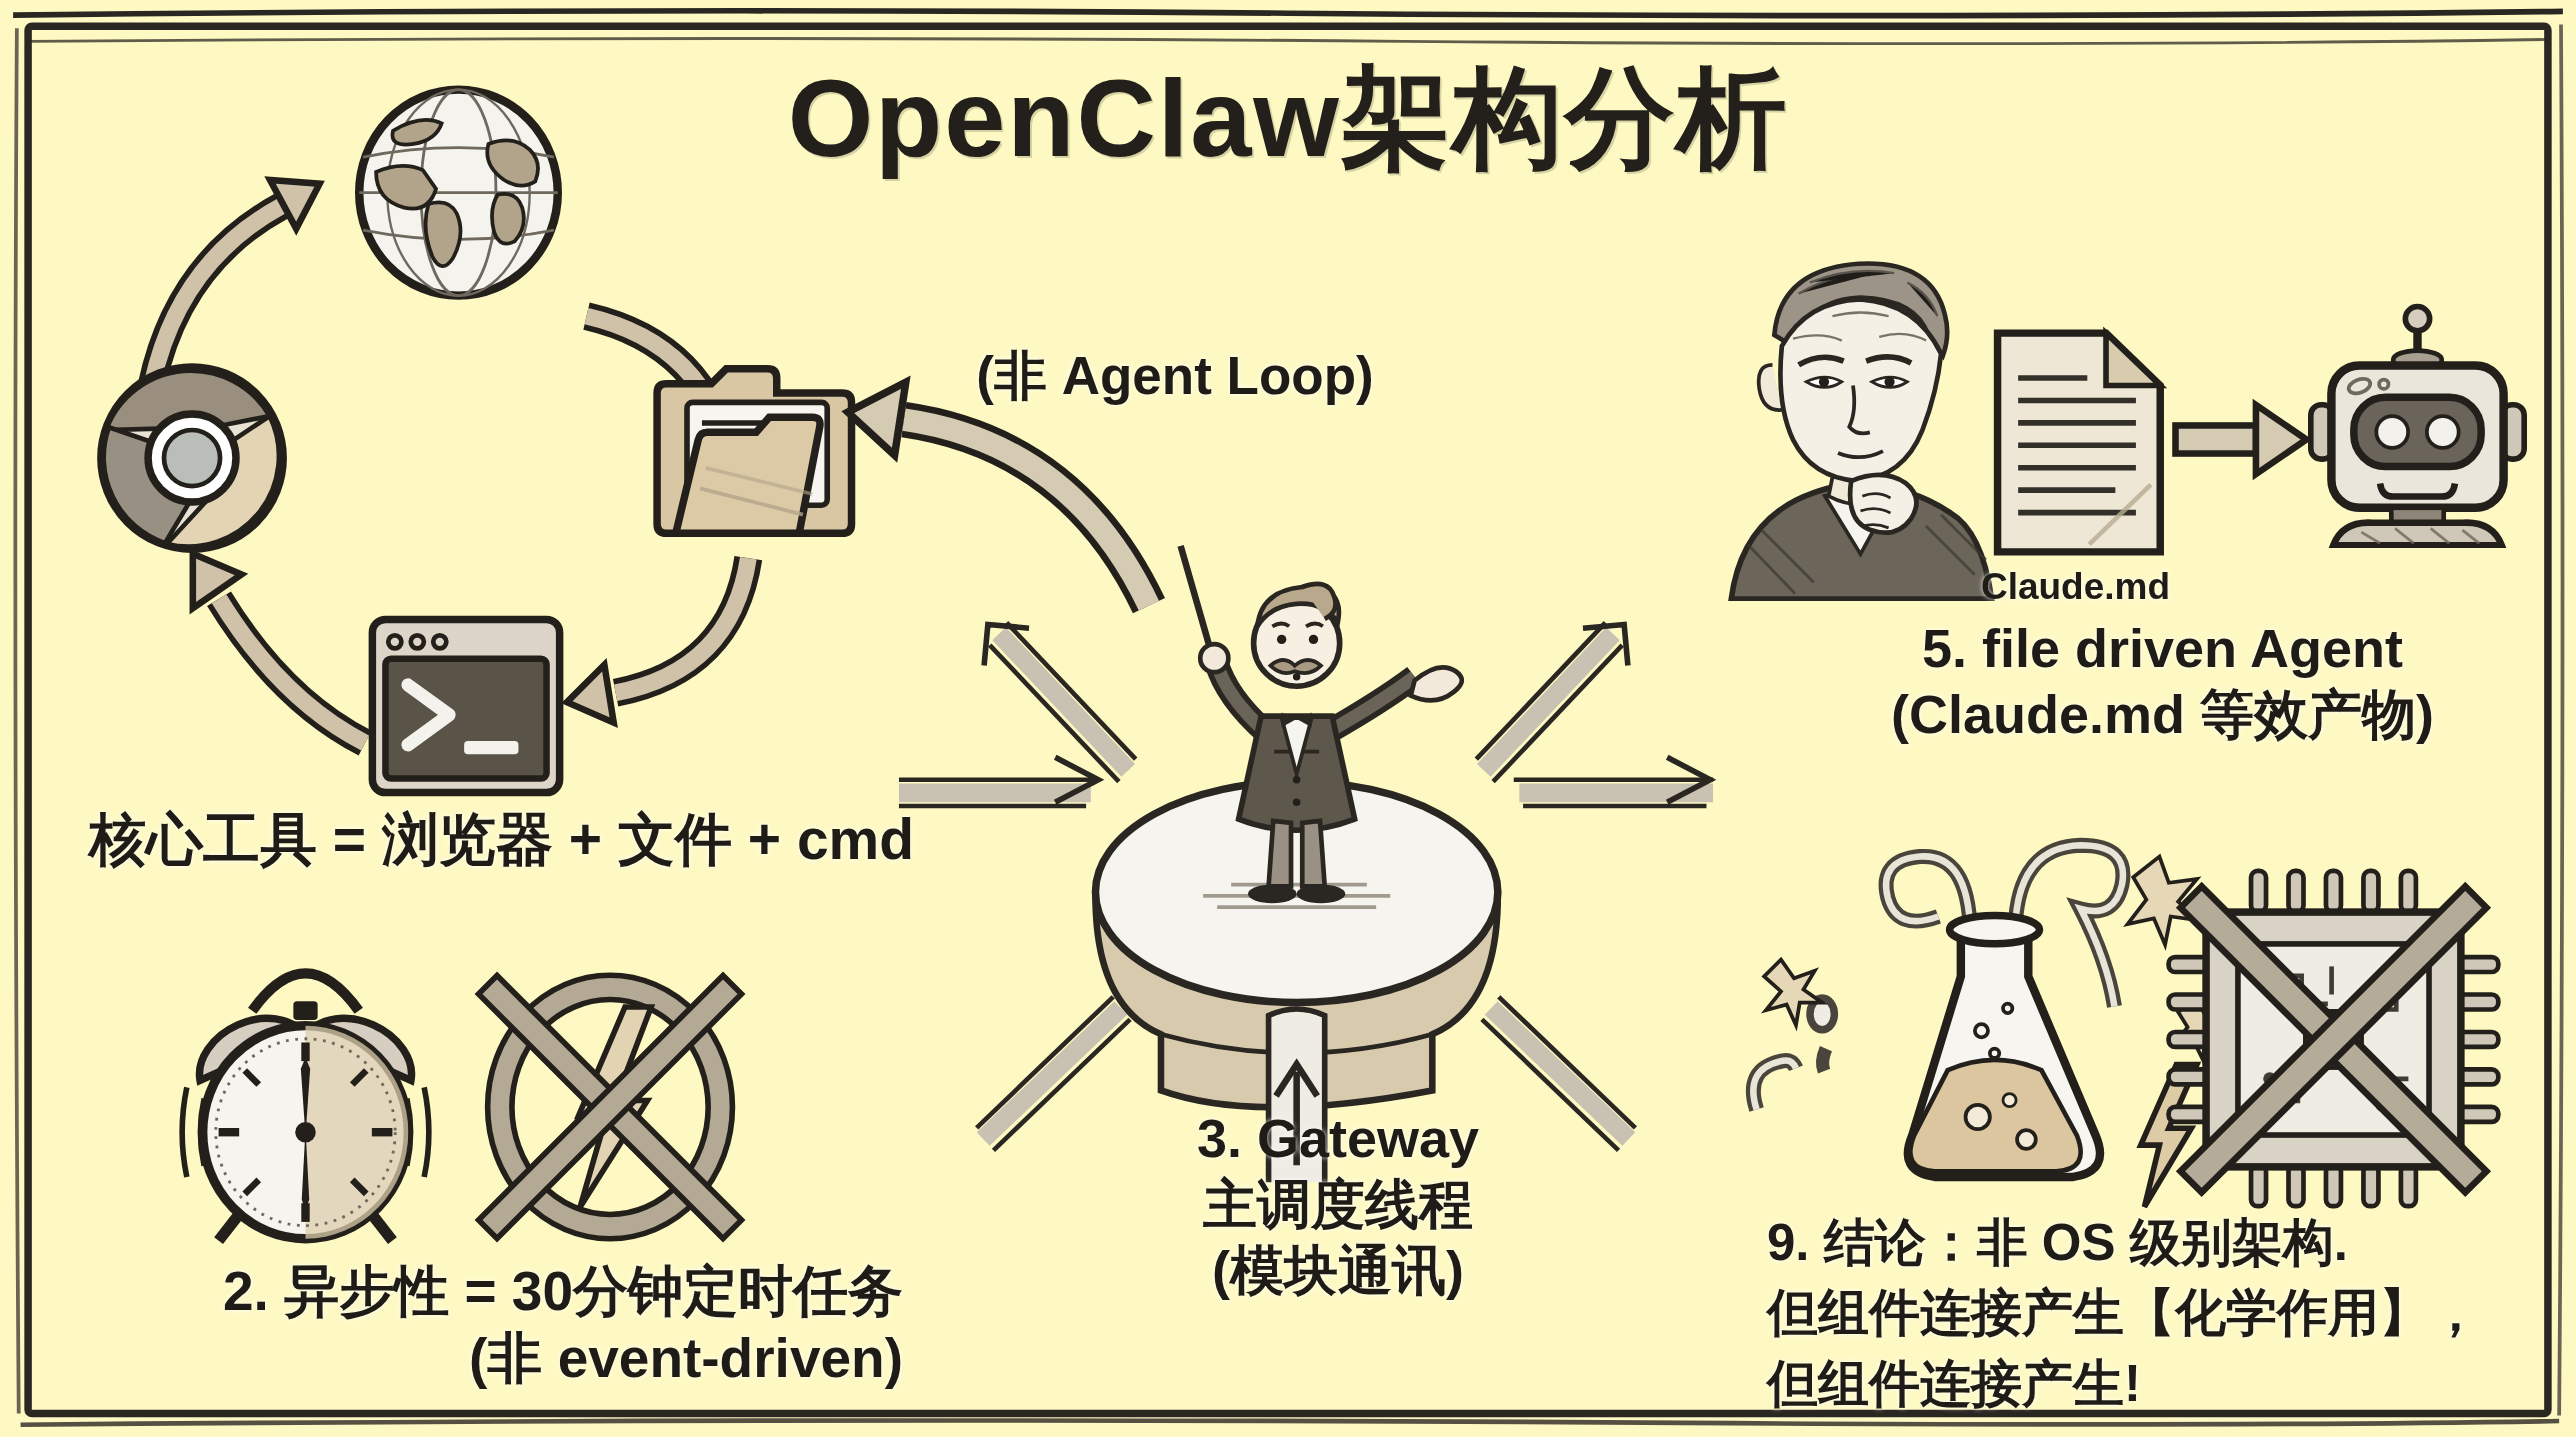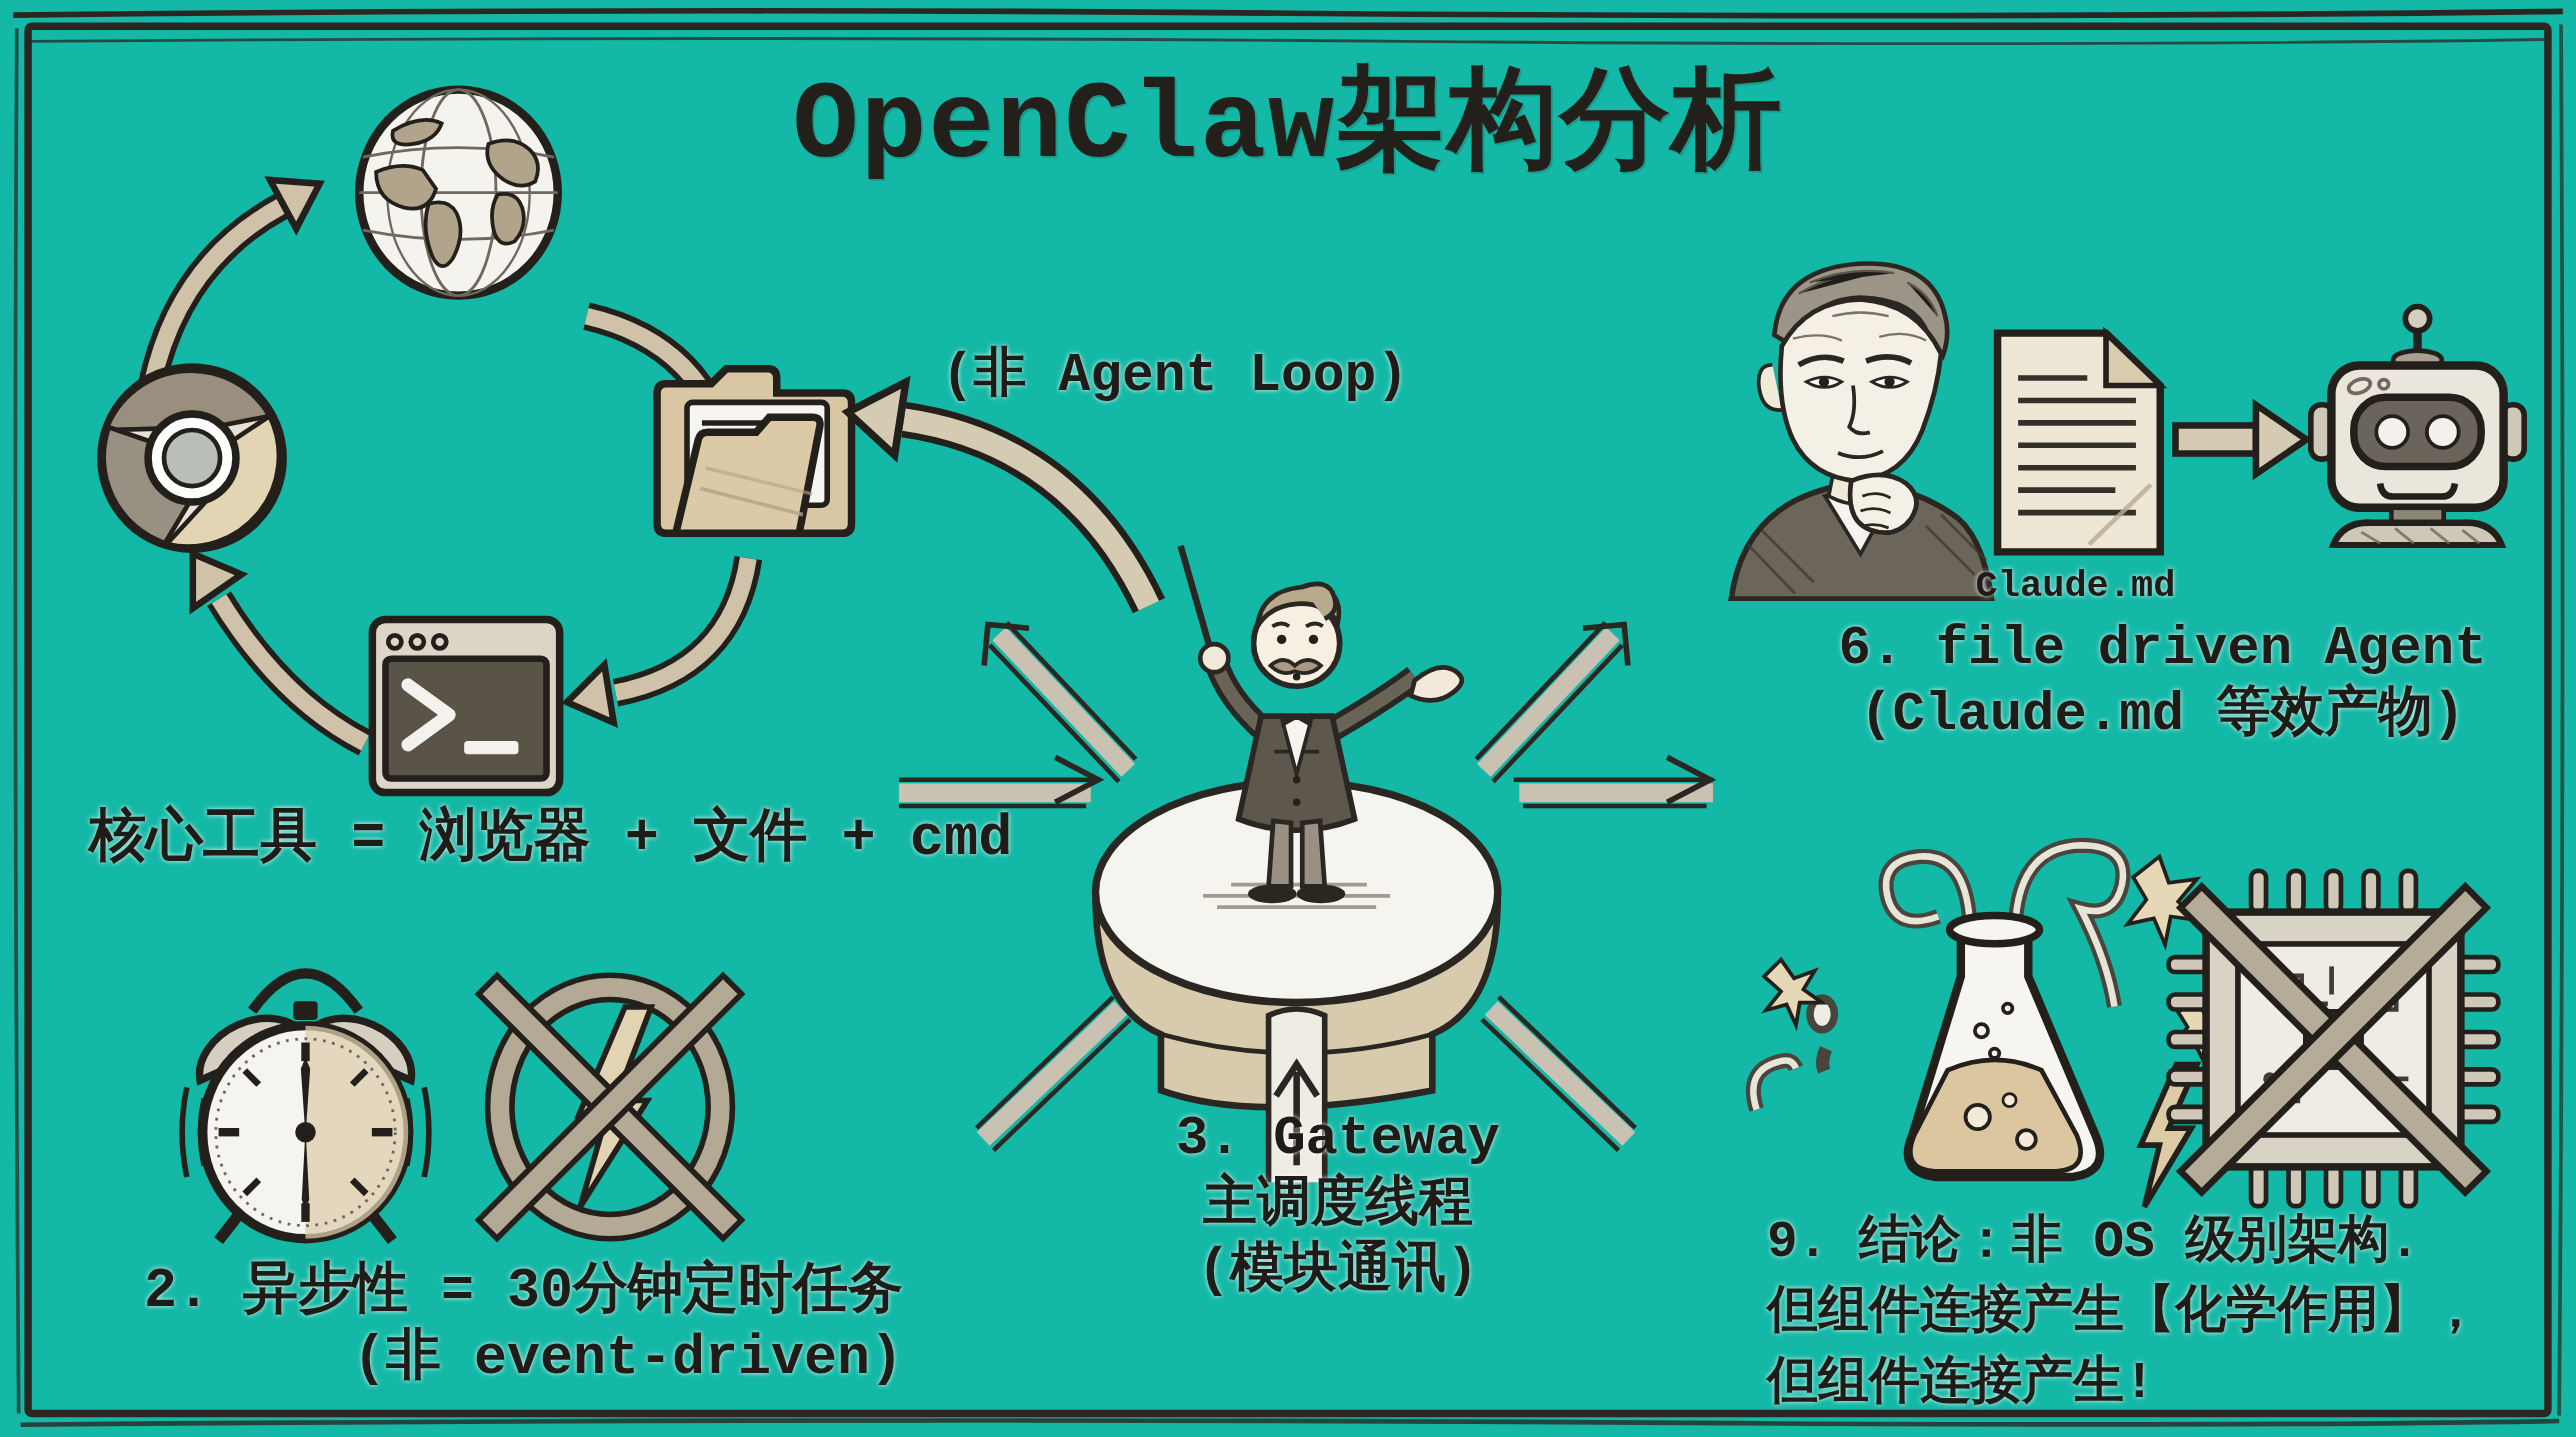--- a/index.html
+++ b/index.html
@@ -1,19 +1,19 @@
 <!DOCTYPE html>
 <html style="font-size:15px"><head>
 <meta charset="utf-8">
 <style>
   html,body{margin:0;padding:0;background:#d8d5cf;}
   #canvas{
     position:relative;width:2576px;height:1438px;overflow:hidden;
-    background:#14b8a6;
-    font-family:Liberation Mono, monospace;
+    background:#fef9c3;
+    font-family:Liberation Sans, sans-serif;
     color:#1f1c18;
   }
   .abs{position:absolute;}
   .lbl{
     font-weight:700;color:#1f1c18;
     text-shadow:0 0 5.6px rgba(255,255,255,.9);
     white-space:nowrap;line-height:1.22;
   }
   .center{text-align:center;}
   .right{text-align:right;}
@@ -329,21 +329,21 @@
     <path d="M30,262 q10,-26 42,-24 h96 q32,-2 42,24 Z" fill="#cfc7b8" stroke="#23201b" stroke-width="7"></path>
     <g stroke="#6e685d" stroke-width="3" opacity=".8">
       <line x1="60" y1="248" x2="80" y2="260"></line>
         <line x1="96" y1="244" x2="116" y2="260"></line>
         <line x1="134" y1="244" x2="154" y2="260"></line>
         <line x1="168" y1="246" x2="186" y2="260"></line>
     </g>
   </svg>
 
   <div class="abs" style="left:1835px;top:616px;width:655px">
-    <div class="lbl center" style="font-size:54px">6. file driven Agent</div>
+    <div class="lbl center" style="font-size:54px">5. file driven Agent</div>
     <div class="lbl center" style="font-size:54px">(Claude.md 等效产物)</div>
   </div>
 
   <svg class="abs" style="left:1736px;top:819px" width="534" height="403" viewBox="0 0 570 430">
 
     <path d="M22,310 q-14,-44 28,-52 q10,-2 14,8" fill="none" stroke="#4a453c" stroke-width="16"></path>
     <path d="M22,310 q-14,-44 28,-52 q10,-2 14,8" fill="none" stroke="#e9e4d8" stroke-width="7"></path>
     <ellipse cx="92" cy="208" rx="13" ry="17" fill="#efece4" stroke="#4a453c" stroke-width="8"></ellipse>
     <path d="M96,245 q-6,14 -2,24" fill="none" stroke="#4a453c" stroke-width="14"></path>
 

